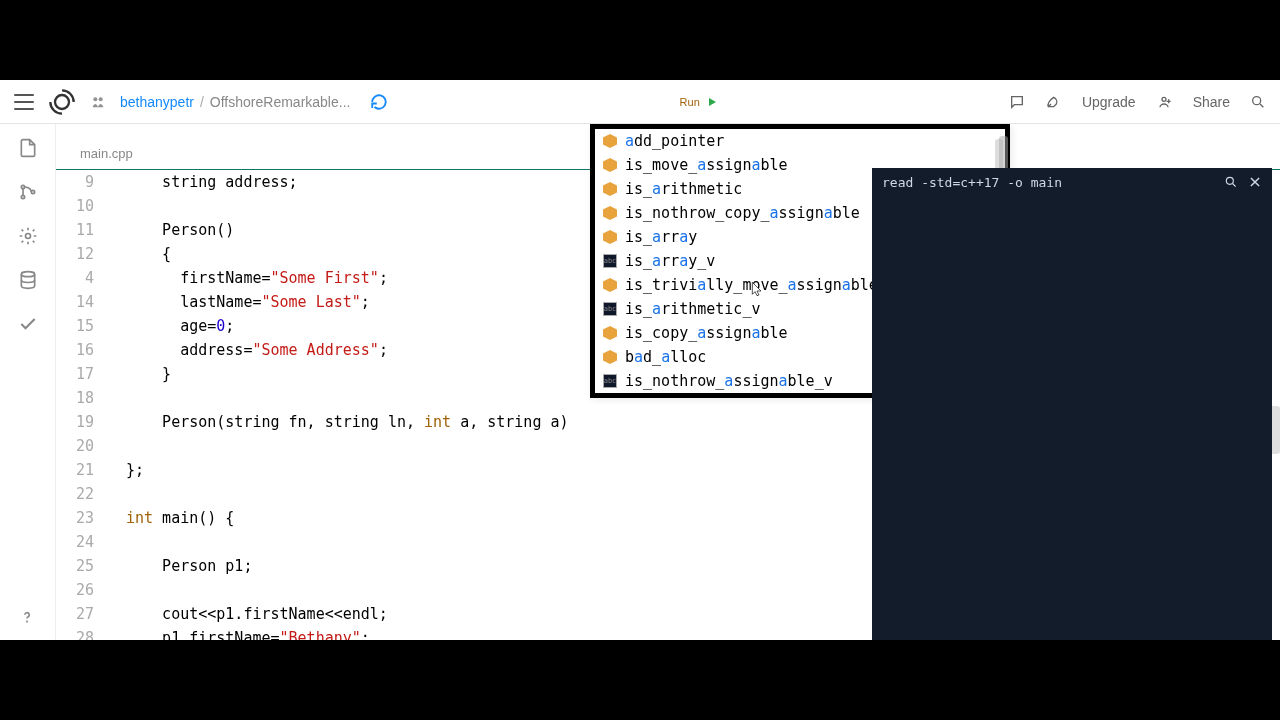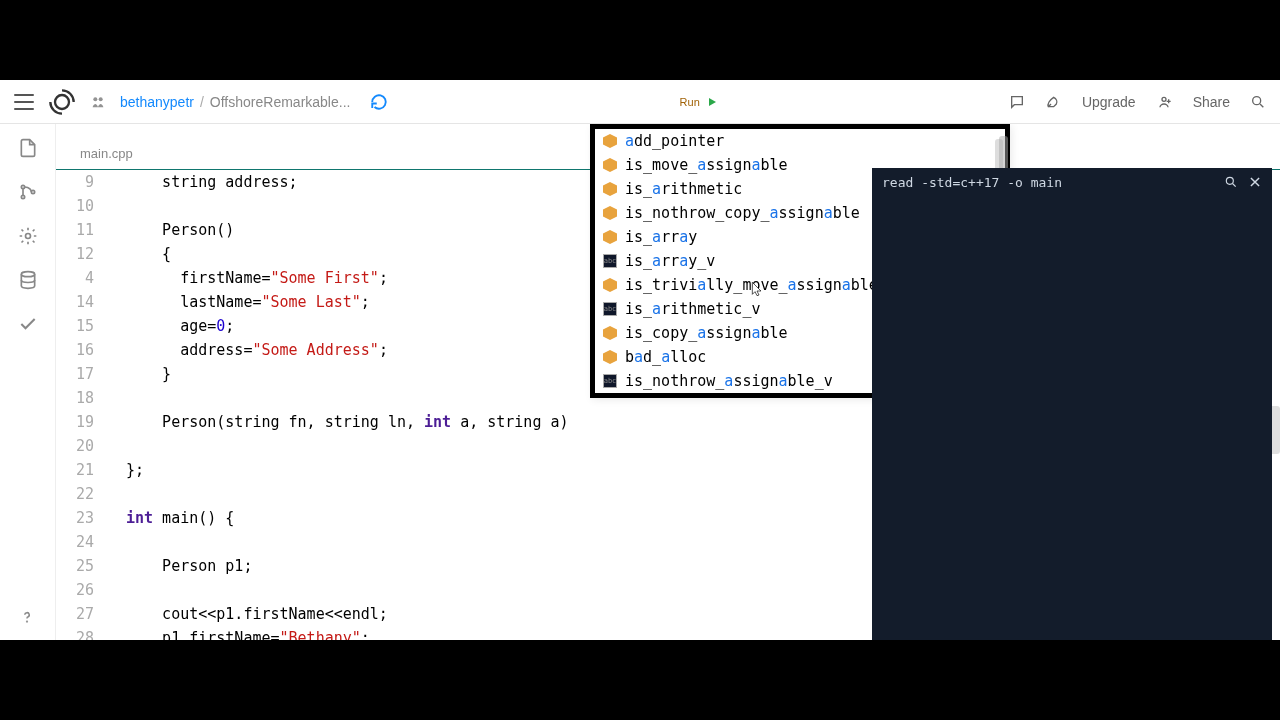--- a/index.html
+++ b/index.html
@@ -26,21 +26,21 @@
 .leftbar .lb-icon { width: 20px; height: 20px; color: #888; cursor: pointer; }
 .help-icon { position: absolute; left: 18px; bottom: 14px; width: 18px; height: 18px; color: #888; }
 .editor-area { flex: 1; display: flex; flex-direction: column; min-width: 0; }
 .filetab { height: 32px; display: flex; align-items: center; padding-left: 24px; font-size: 13px; color: #888; border-bottom: 1px solid #0f766e; margin-top: 14px; }
 .code-wrap { flex: 1; display: flex; font-family: 'SF Mono', Monaco, Consolas, monospace; font-size: 15px; line-height: 24px; overflow: hidden; position: relative; }
 .gutter { width: 50px; text-align: right; padding-right: 12px; color: #aaa; user-select: none; }
 .gutter div { height: 24px; }
 .code { flex: 1; position: relative; }
 .code-lines { padding-left: 20px; }
 .code-lines .ln { height: 24px; white-space: pre; }
-.kw { color: #4c1d95; font-weight: bold; }
+.kw { color: #a16207; }
 .str { color: #c41a16; }
 .lit { color: #1c00cf; }
 .cursor-mark { border-bottom: 2px wavy #c41a16; }
 .vscroll { position: absolute; right: 0; width: 14px; top: 236px; height: 48px; background: #ccc; border-radius: 3px; opacity: 0.6; }
 .autocomplete { position: absolute; left: 590px; top: 0; width: 420px; background: #fff; border: 5px solid #000000; box-shadow: 2px 2px 8px rgba(0,0,0,0.08); font-family: 'SF Mono', Monaco, Consolas, monospace; font-size: 15px; }
 .ac-item { display: flex; align-items: center; height: 24px; padding: 0 8px; gap: 8px; cursor: pointer; }
 .ac-icon { width: 14px; height: 14px; flex-shrink: 0; }
 .ac-icon.cube { background: #e8a33d; clip-path: polygon(50% 0, 100% 25%, 100% 75%, 50% 100%, 0 75%, 0 25%); }
 .ac-icon.abc { border: 1px solid #aaa; border-radius: 0; font-size: 7px; color: #888; display: flex; align-items: center; justify-content: center; background: #0f172a; }
 .ac-text .hl { color: #1a73e8; }

